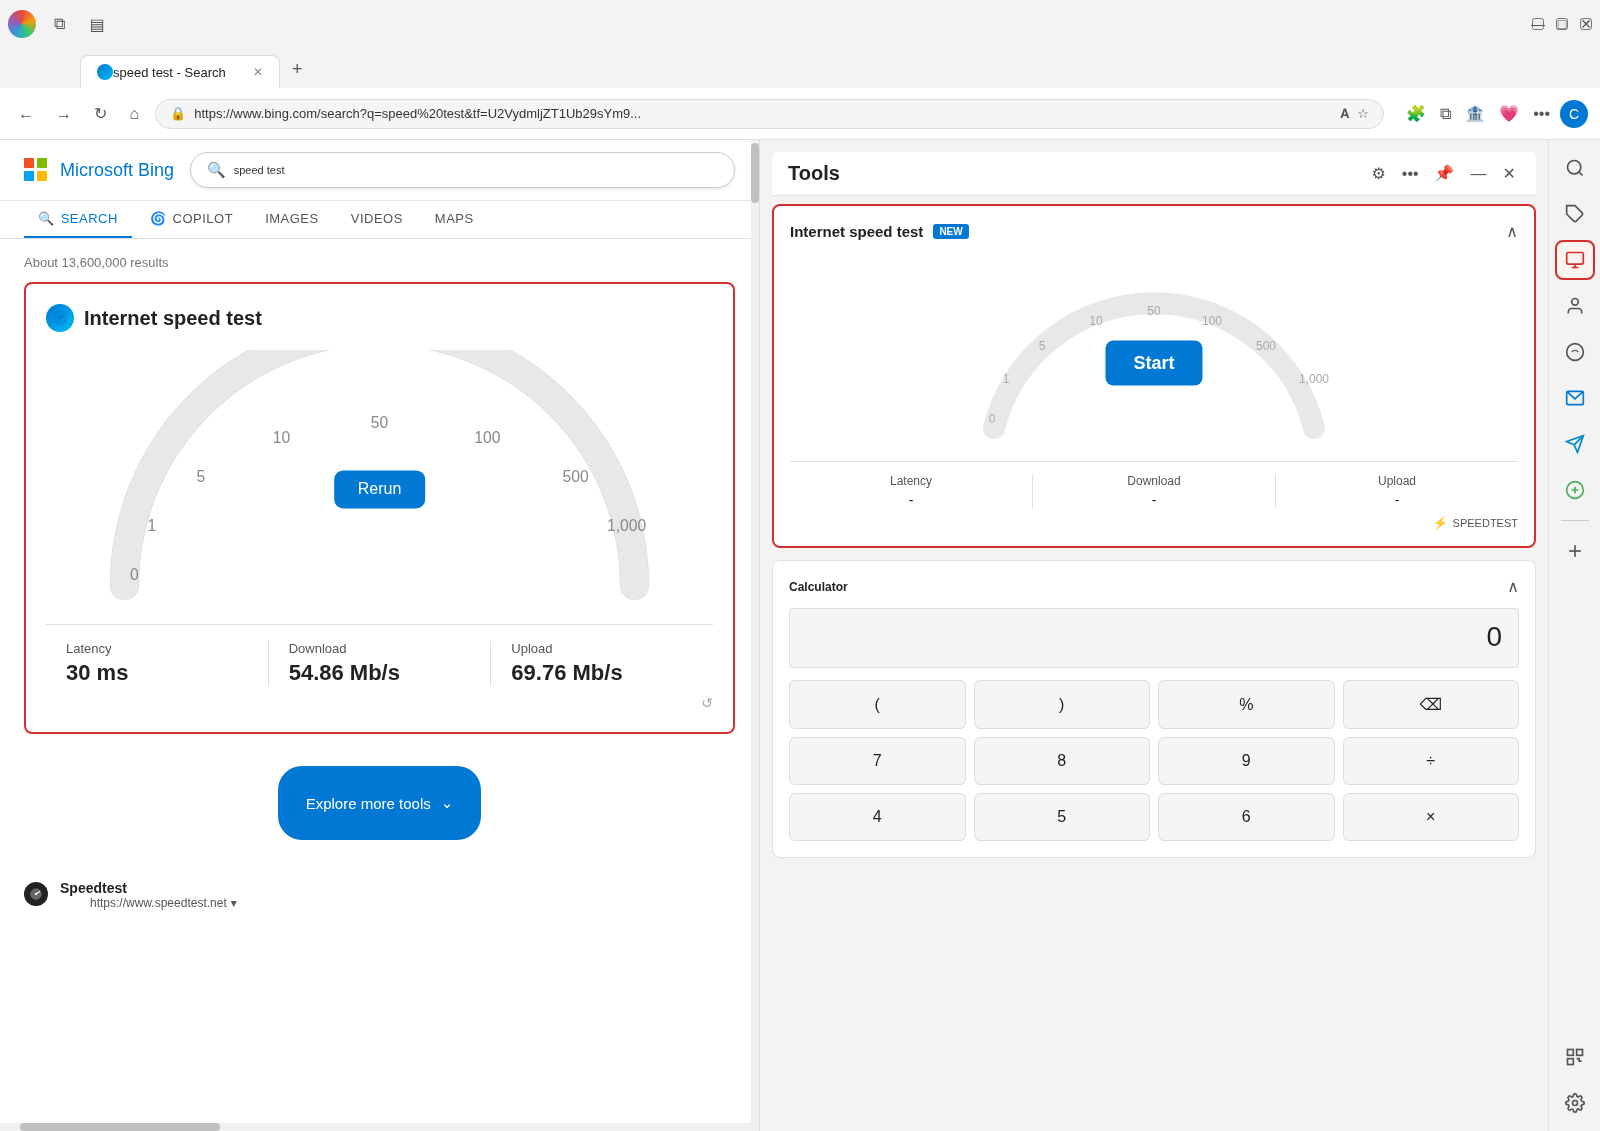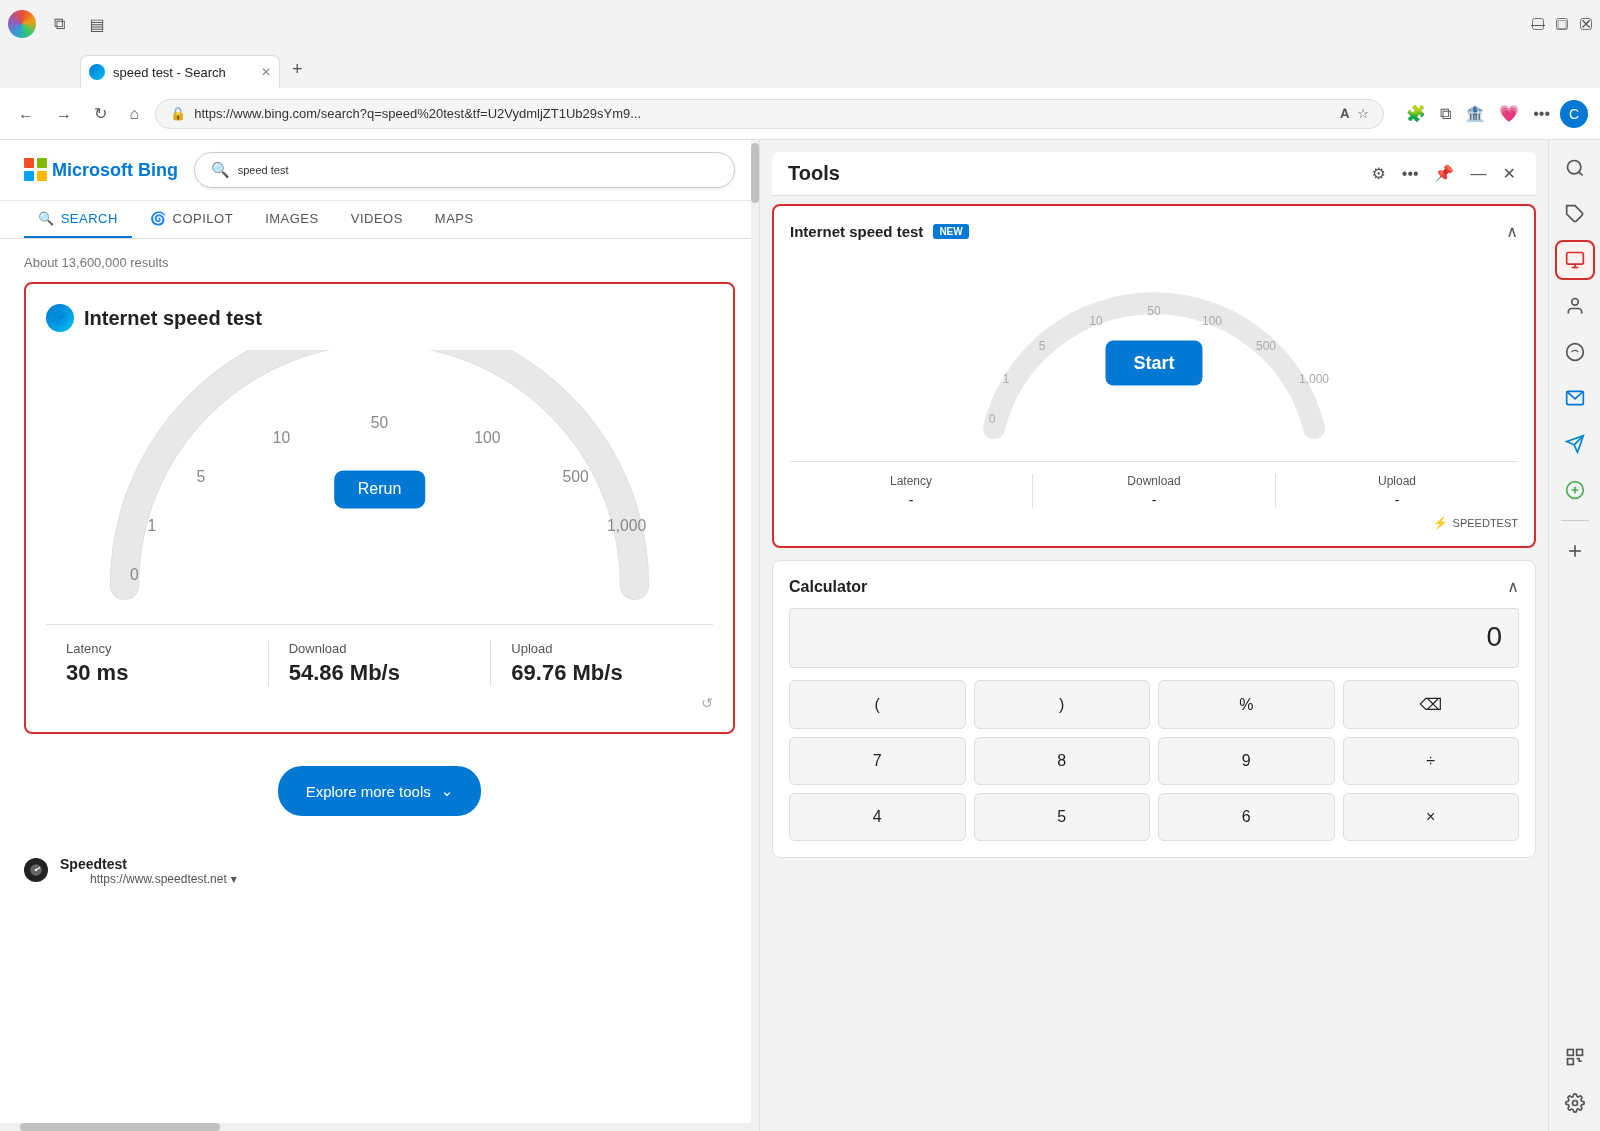--- a/index.html
+++ b/index.html
@@ -20,24 +20,23 @@
       background: #f3f3f3;
       height: 40px;
       display: flex;
       align-items: flex-end;
       padding-left: 80px;
     }
     .tab {
       background: #fff;
       border-top-left-radius: 8px;
       border-top-right-radius: 8px;
-      padding: 8px 8px;
-      display: flex;
-      align-items: center;
-      gap: 8px;
+      padding: 8px 16px;
+      display: flex;
+      align-items: center;
       font-size: 13px;
       color: #222;
       min-width: 200px;
       border: 1px solid #ddd;
       border-bottom: none;
     }
     .tab-close { margin-left: auto; color: #888; font-size: 12px; cursor: pointer; }
     .tab-new { background: transparent; border: none; padding: 8px; font-size: 18px; color: #555; cursor: pointer; margin-left: 4px; }
 
     
@@ -87,23 +86,23 @@
     .bing-header {
       padding: 12px 24px;
       display: flex;
       align-items: center;
       gap: 16px;
       border-bottom: 1px solid #e8e8e8;
     }
     .bing-logo {
       display: flex;
       align-items: center;
-      gap: 4px;
+      gap: 12px;
       font-size: 18px;
-      font-weight: 700;
+      font-weight: 400;
       color: #0078d4;
       white-space: nowrap;
     }
     .bing-logo-squares {
       display: grid;
       grid-template-columns: 1fr 1fr;
       gap: 2px;
       width: 24px;
       height: 24px;
     }
@@ -212,21 +211,21 @@
     .speed-stat:last-child { border-right: none; }
     .stat-label { font-size: 13px; color: #555; margin-bottom: 4px; }
     .stat-value { font-size: 22px; font-weight: 600; color: #222; }
 
     
     .explore-btn {
       background: #0078d4;
       color: #fff;
       border: none;
       border-radius: 24px;
-      padding: 16px 28px;
+      padding: 28px 28px;
       font-size: 15px;
       cursor: pointer;
       display: flex;
       align-items: center;
       gap: 10px;
       margin: 16px auto;
     }
 
     
     .result-item {
@@ -331,21 +330,21 @@
       border: 1px solid #e0e0e0;
       padding: 16px;
       margin-bottom: 12px;
     }
     .calc-header {
       display: flex;
       align-items: center;
       justify-content: space-between;
       margin-bottom: 12px;
     }
-    .calc-title { font-size: 16px; font-weight: 600; color: #222; }
+    .calc-title { font-size: 12px; font-weight: 600; color: #222; }
     .calc-display {
       background: #f5f5f5;
       border: 1px solid #ddd;
       border-radius: 4px;
       padding: 12px 16px;
       text-align: right;
       font-size: 28px;
       color: #222;
       margin-bottom: 12px;
       min-height: 60px;

